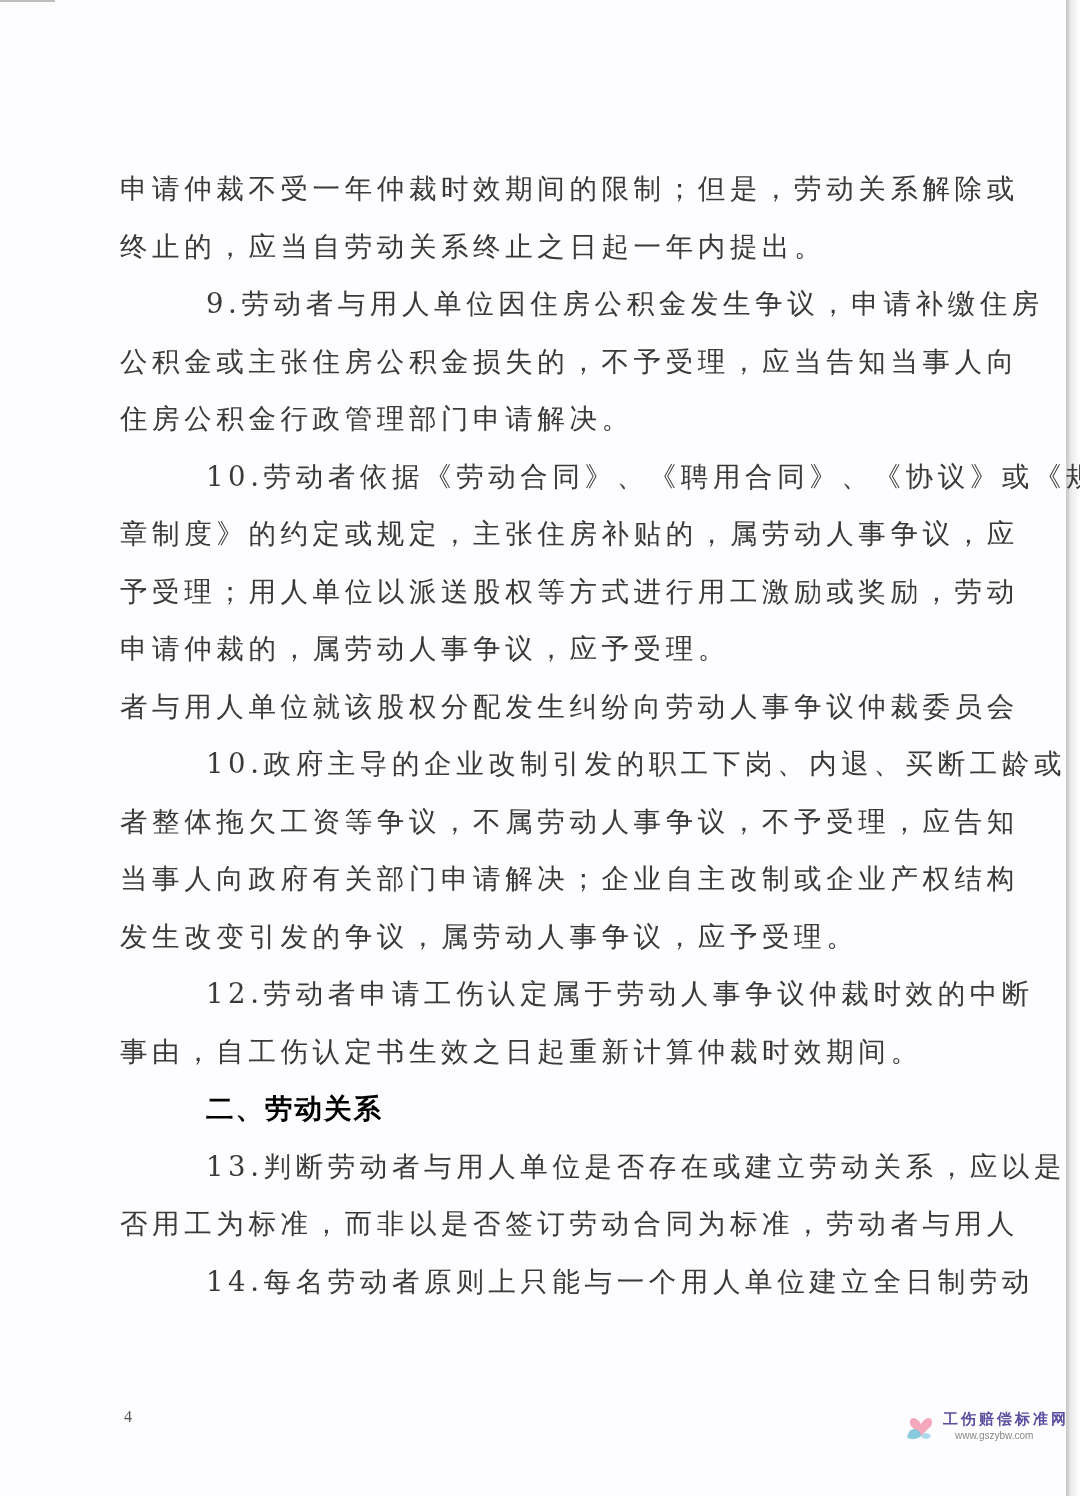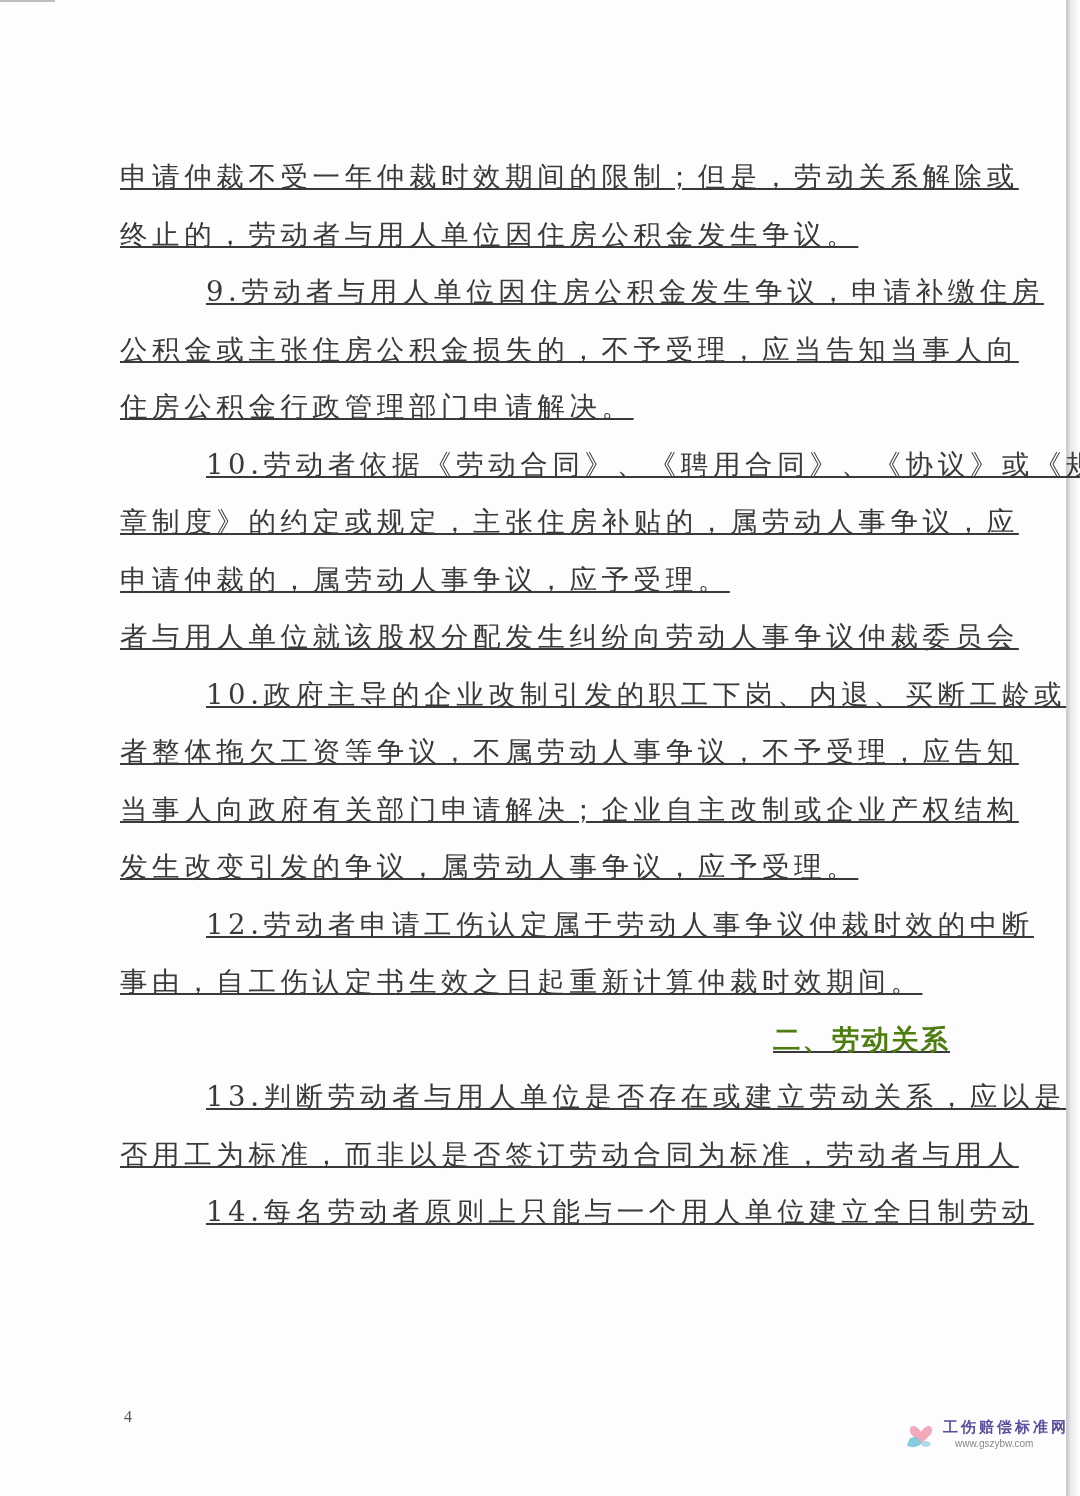--- a/index.html
+++ b/index.html
@@ -27,56 +27,53 @@
       position: absolute;
       top: 0;
       left: 0;
       width: 55px;
       height: 2px;
       background: #bdbdbd;
     }
     .body-text {
       position: absolute;
       left: 120px;
-      top: 148px;
+      top: 160px;
       width: 830px;
-      text-decoration: underline;
     }
     .line {
       height: 57.5px;
       line-height: 57.5px;
       font-size: 27.5px;
       letter-spacing: 4.6px;
       white-space: nowrap;
     }
     .line.indent {
       padding-left: 86px;
     }
     .section-heading {
       font-family: "DejaVu Sans", "Liberation Sans", sans-serif;
       font-weight: bold;
-      color: #4d7c0f;
+      color: #000000;
       letter-spacing: 2px;
-      text-align: right;
     }
     .page-number {
       position: absolute;
       left: 124px;
       top: 1408px;
       font-size: 16px;
       font-family: "Liberation Serif", serif;
       color: #555;
     }
     .watermark {
       position: absolute;
       left: 905px;
       top: 1408px;
       width: 165px;
       height: 40px;
-      margin-top: 8px;
     }
     .watermark .logo {
       position: absolute;
       left: 0;
       top: 2px;
       width: 32px;
       height: 34px;
     }
     .watermark .wm-title {
       position: absolute;
@@ -101,28 +98,29 @@
   </style>
 </head>
 <body>
 
 <div class="page-edge-top"></div>
 <div class="page-edge-right"></div>
 
 <div class="body-text">
 
   <div class="line">申请仲裁不受一年仲裁时效期间的限制；但是，劳动关系解除或</div>
-  <div class="line">终止的，劳动者与用人单位因住房公积金发生争议。</div>
+  <div class="line">终止的，应当自劳动关系终止之日起一年内提出。</div>
 
   <div class="line indent">9.劳动者与用人单位因住房公积金发生争议，申请补缴住房</div>
   <div class="line">公积金或主张住房公积金损失的，不予受理，应当告知当事人向</div>
   <div class="line">住房公积金行政管理部门申请解决。</div>
 
   <div class="line indent">10.劳动者依据《劳动合同》、《聘用合同》、《协议》或《规</div>
   <div class="line">章制度》的约定或规定，主张住房补贴的，属劳动人事争议，应</div>
+  <div class="line">予受理；用人单位以派送股权等方式进行用工激励或奖励，劳动</div>
   <div class="line">申请仲裁的，属劳动人事争议，应予受理。</div>
   <div class="line">者与用人单位就该股权分配发生纠纷向劳动人事争议仲裁委员会</div>
 
   <div class="line indent">10.政府主导的企业改制引发的职工下岗、内退、买断工龄或</div>
   <div class="line">者整体拖欠工资等争议，不属劳动人事争议，不予受理，应告知</div>
   <div class="line">当事人向政府有关部门申请解决；企业自主改制或企业产权结构</div>
   <div class="line">发生改变引发的争议，属劳动人事争议，应予受理。</div>
 
   <div class="line indent">12.劳动者申请工伤认定属于劳动人事争议仲裁时效的中断</div>
   <div class="line">事由，自工伤认定书生效之日起重新计算仲裁时效期间。</div>

